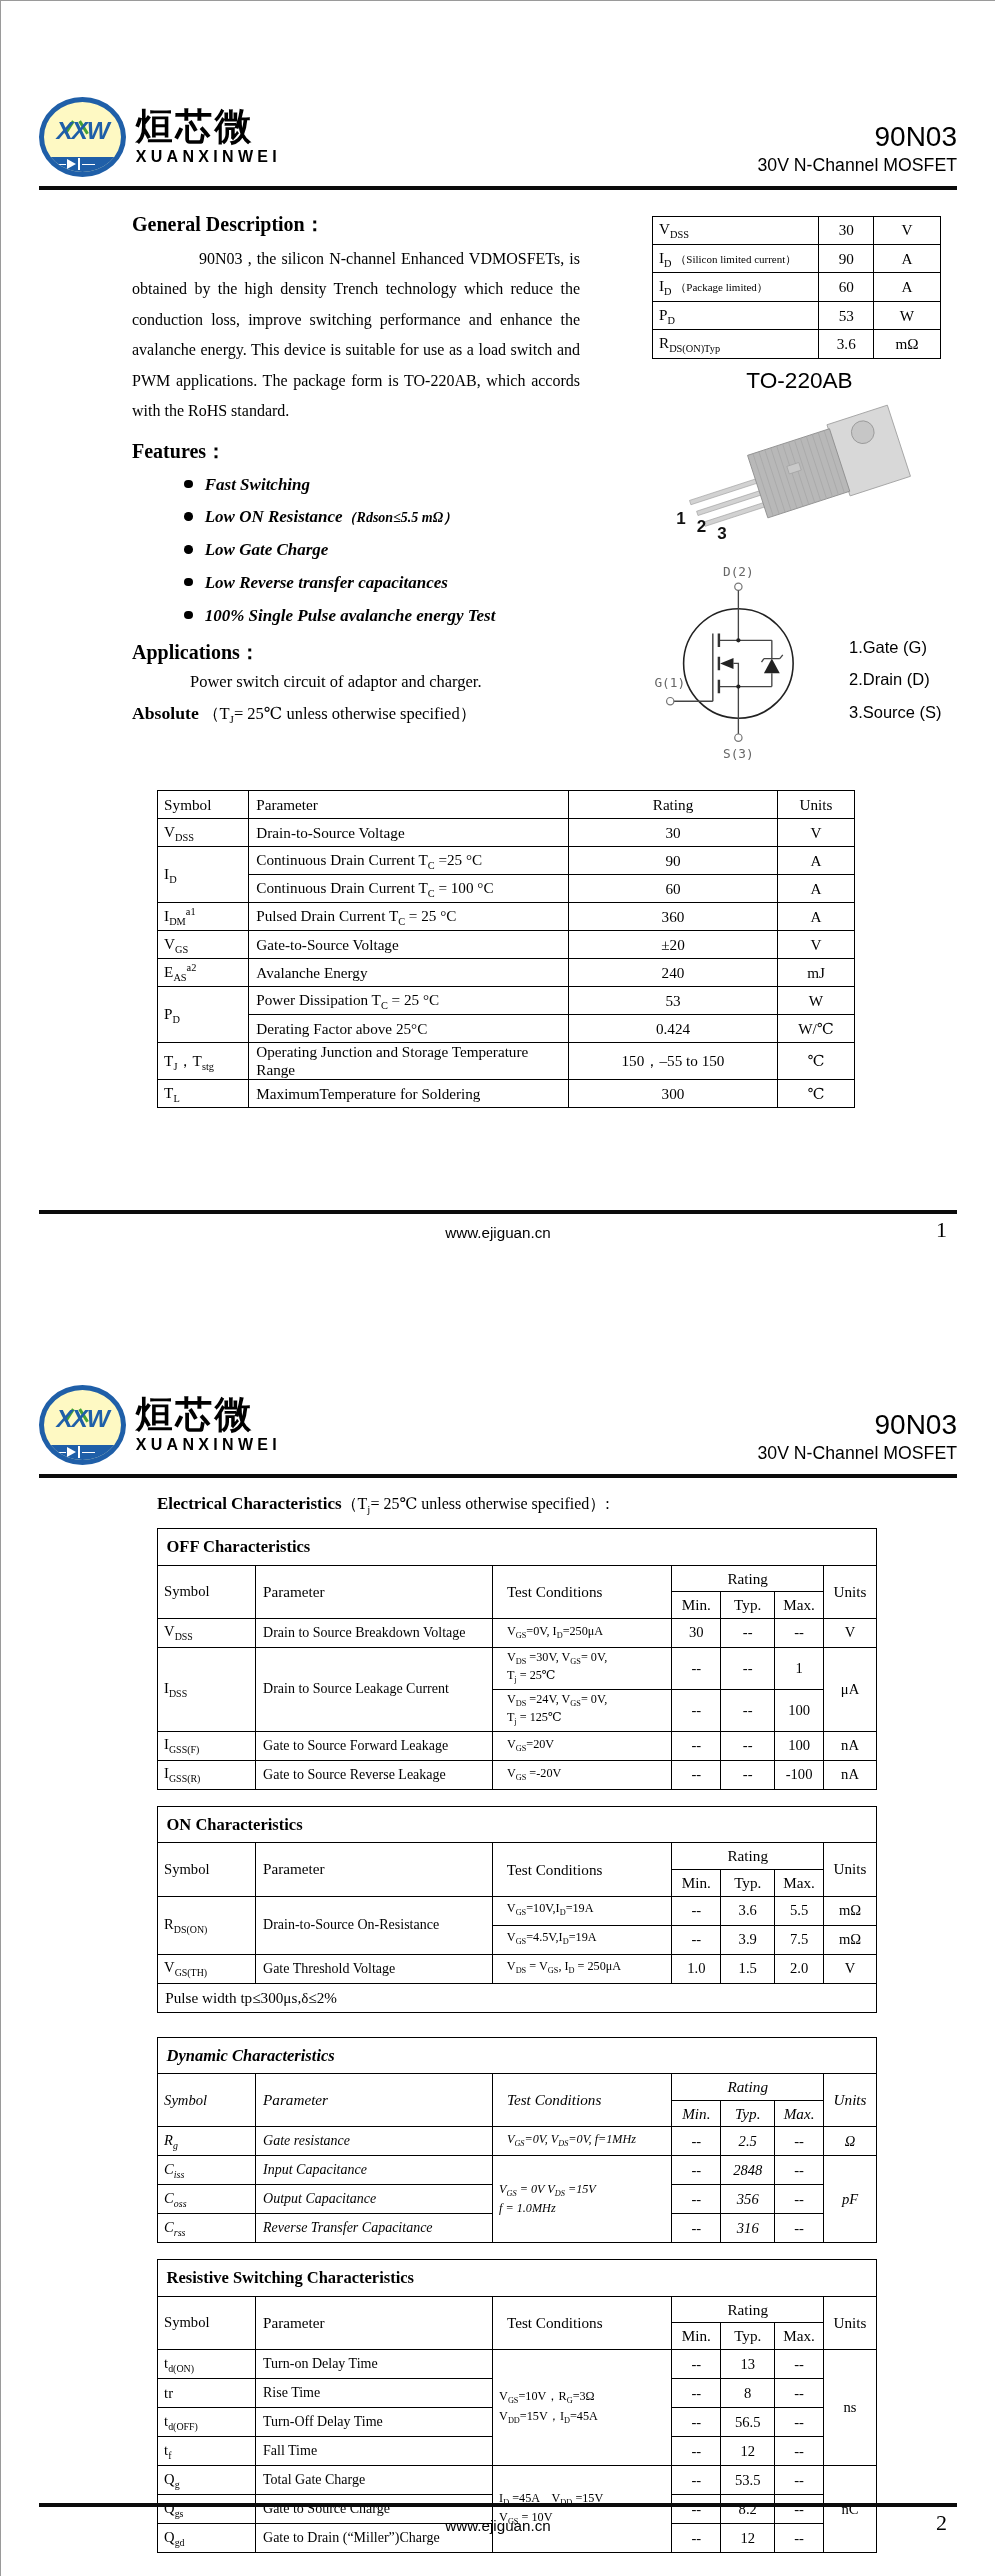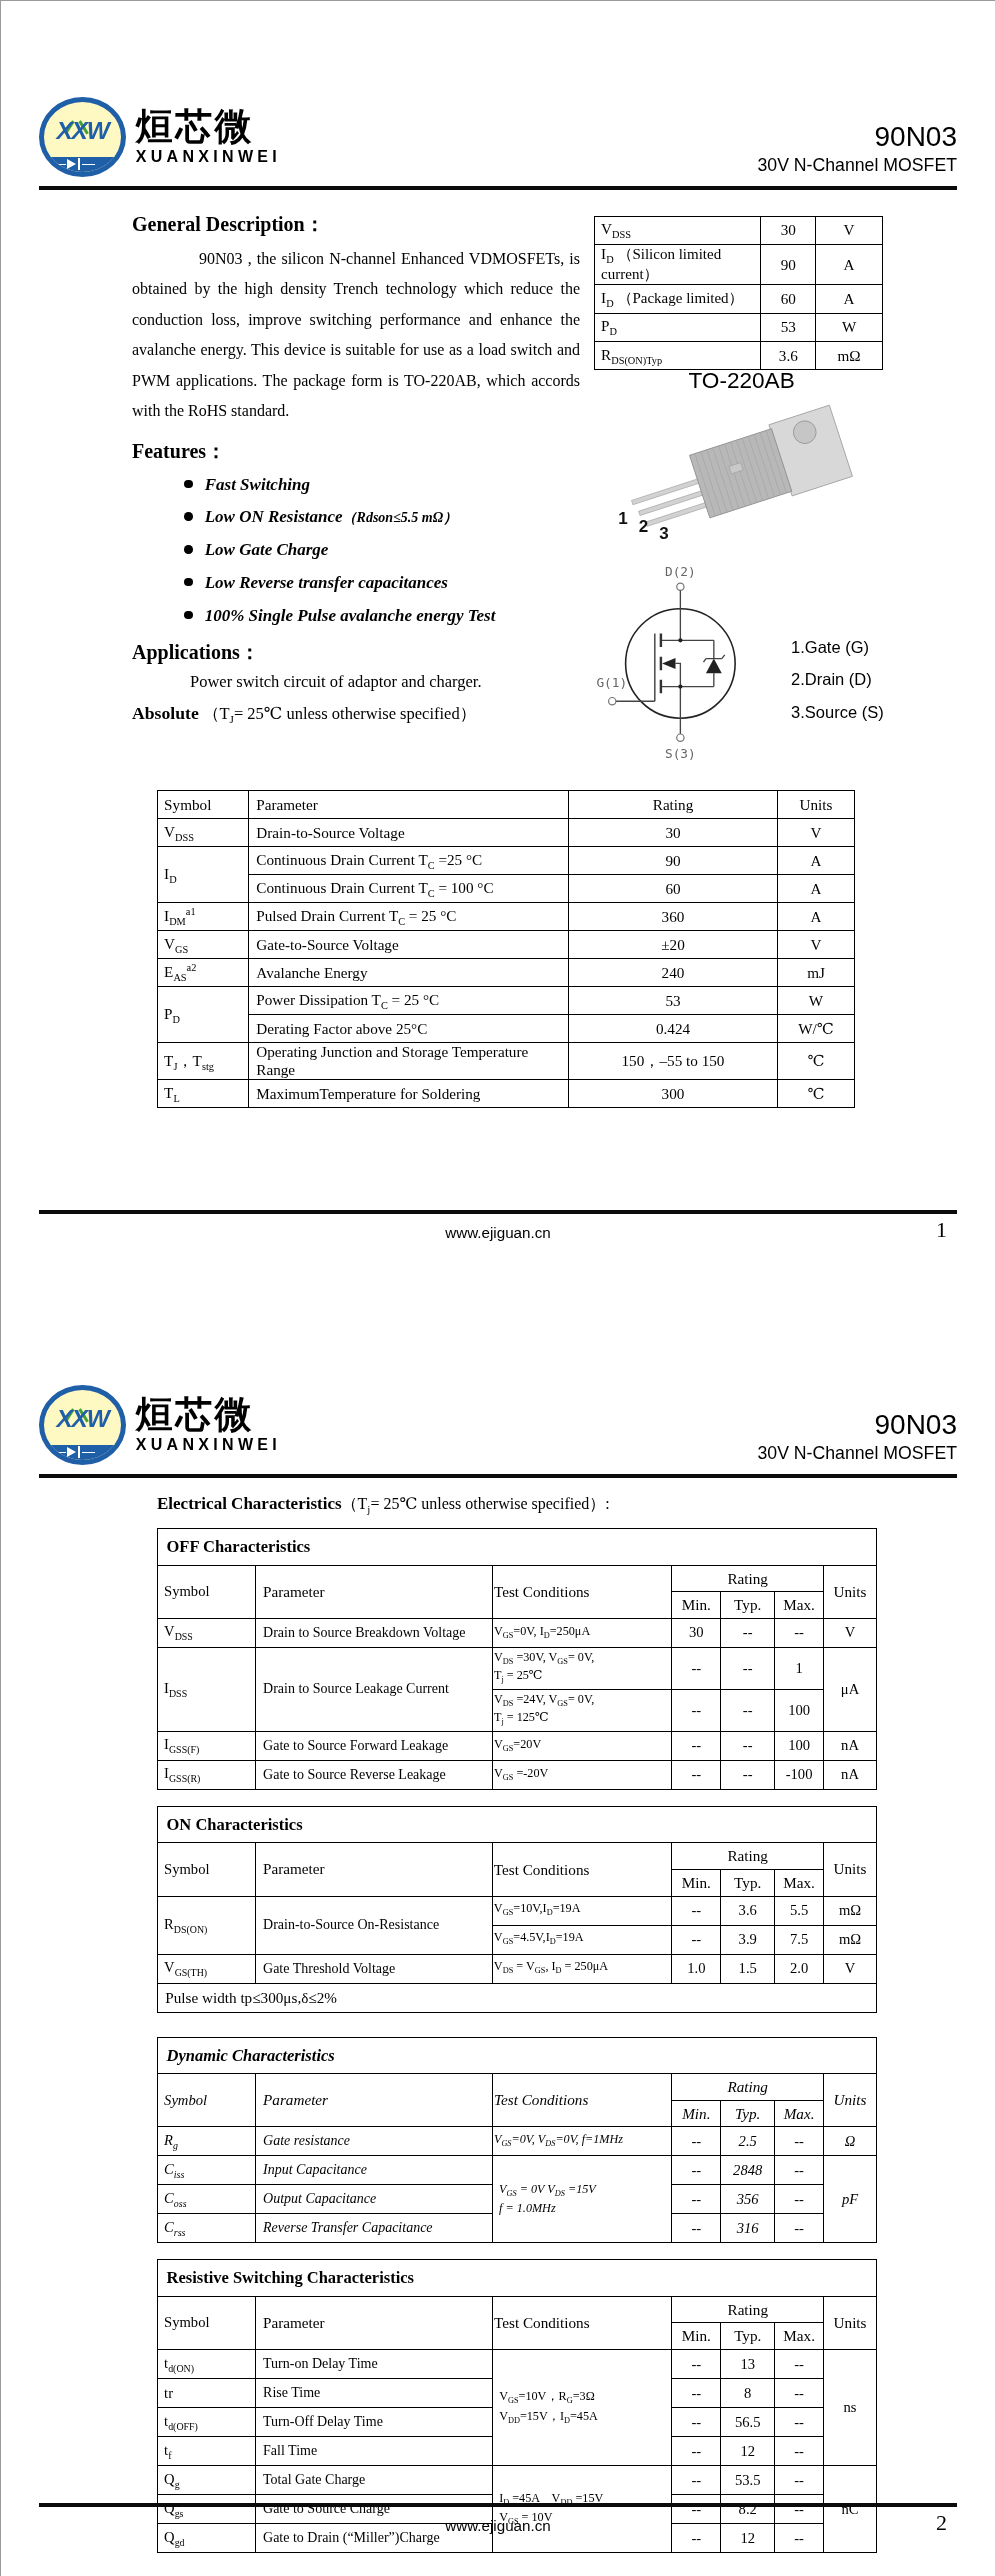--- a/index.html
+++ b/index.html
@@ -24,41 +24,41 @@
   .dio-bar{position:absolute;left:34px;top:1.2px;width:2.4px;height:11.6px;background:#fff;}
   .dio-line2{position:absolute;left:38px;top:6.7px;width:13.4px;height:1.8px;background:#fff;}
   .logo-cn{font:700 37px "DejaVu Sans","Liberation Sans",sans-serif;letter-spacing:2.4px;line-height:1;}
   .logo-en{font:600 16px "Liberation Sans",sans-serif;letter-spacing:4.3px;margin-top:2.4px;}
   .hdr-right{text-align:right;padding-bottom:1.2px;}
   .part{font:400 28px "Liberation Sans",sans-serif;line-height:1.1;}
   .subtitle{font:400 17.7px "Liberation Sans",sans-serif;margin-top:2.4px;}
   .hrule{height:4.3px;background:#0b0b0b;margin:8.5px 38px 0;}
 
   
-  .main{display:flex;margin:21px 37px 0 131px;}
+  .main{display:flex;margin:21px 37px 0 131px;justify-content:space-between;}
   .lcol{width:448px;flex:none;}
   .rcol{position:relative;width:311px;height:555px;flex:none;margin-left:9.1px;}
   h2.sec{font-size:20px;font-weight:700;margin:0 0 6.1px;}
   .gd-body{font-size:16px;line-height:30.5px;text-align:justify;text-indent:67px;margin:0;}
   .feat-list{margin:9.8px 0 0;padding:0;list-style:none;}
   .feat-item{display:flex;margin:0 0 12.8px 52px;}
   .feat-dot{width:8.5px;height:8.5px;border-radius:50%;background:#000;margin:4.9px 12.2px 0 0;flex:none;}
   .feat-txt{font-size:17px;font-weight:700;font-style:italic;}
   .feat-txt small{font-size:14px;}
   .app-body{font-size:16.5px;margin:3.7px 0 0 58px;}
   .abs-line{font-size:16.5px;margin:11px 0 0 0;}
   .abs-line b{font-size:17.7px;}
 
   
   table{border-collapse:collapse;}
   .t1{width:289px;position:absolute;left:4.9px;top:4.9px;border:1.2px solid #000;}
   .t1 td{border:1.2px solid #000;height:27.4px;font-size:15.2px;padding:0;}
   .t1 td.s{padding-left:6.1px;}
   .t1 td.c{text-align:center;}
-  .t1 small{font-size:15px;}
+  .t1 small{font-size:11px;}
   sub{font-size:68%;}
   sup{font-size:68%;}
 
   .pkg-name{position:absolute;left:0;top:157px;width:305px;text-align:center;
             font:400 22.6px "Liberation Sans",sans-serif;}
   .pkg-svg{position:absolute;left:3px;top:178px;}
   .sym-svg{position:absolute;left:0;top:349px;}
   .pinlist{position:absolute;left:202px;top:427px;font:400 16.5px "Liberation Sans",sans-serif;}
   .pinlist div{margin-bottom:13.4px;}
 
@@ -76,21 +76,21 @@
 
   
   .ec-head{margin:16px 0 0 156px;font-size:16px;}
   .ec-head b{font-size:17px;}
   .ct{width:720px;margin-left:156px;border:1.8px solid #000;}
   .ct td{border:1.2px solid #000;height:28px;font-size:14.6px;padding:0;}
   .ct .ttl{font-weight:700;font-size:16.5px;padding:3.7px 0 3.7px 8.5px;text-align:left;}
   .ct .hc{text-align:center;font-size:15.2px;height:25.6px;}
   .ct .s{padding-left:6.1px;text-align:left;}
   .ct .p{padding-left:7.3px;text-align:left;font-size:14px;}
-  .ct .cond{padding-left:1px;text-align:left;font-size:12.2px;line-height:1.3;}
+  .ct .cond{padding-left:14px;text-align:left;font-size:12.2px;line-height:1.3;}
   .ct .condc{text-align:left;padding-left:6.1px;font-size:12.2px;line-height:1.45;}
   .ct .c{text-align:center;}
   .ct .tall{height:41px;}
   .ct .note{padding-left:7.3px;text-align:left;font-size:15.2px;height:28px;}
   .gap30{margin-top:16px;}
   .gap46{margin-top:24.4px;font-style:italic;}
 </style>
 </head>
 <body>
 

